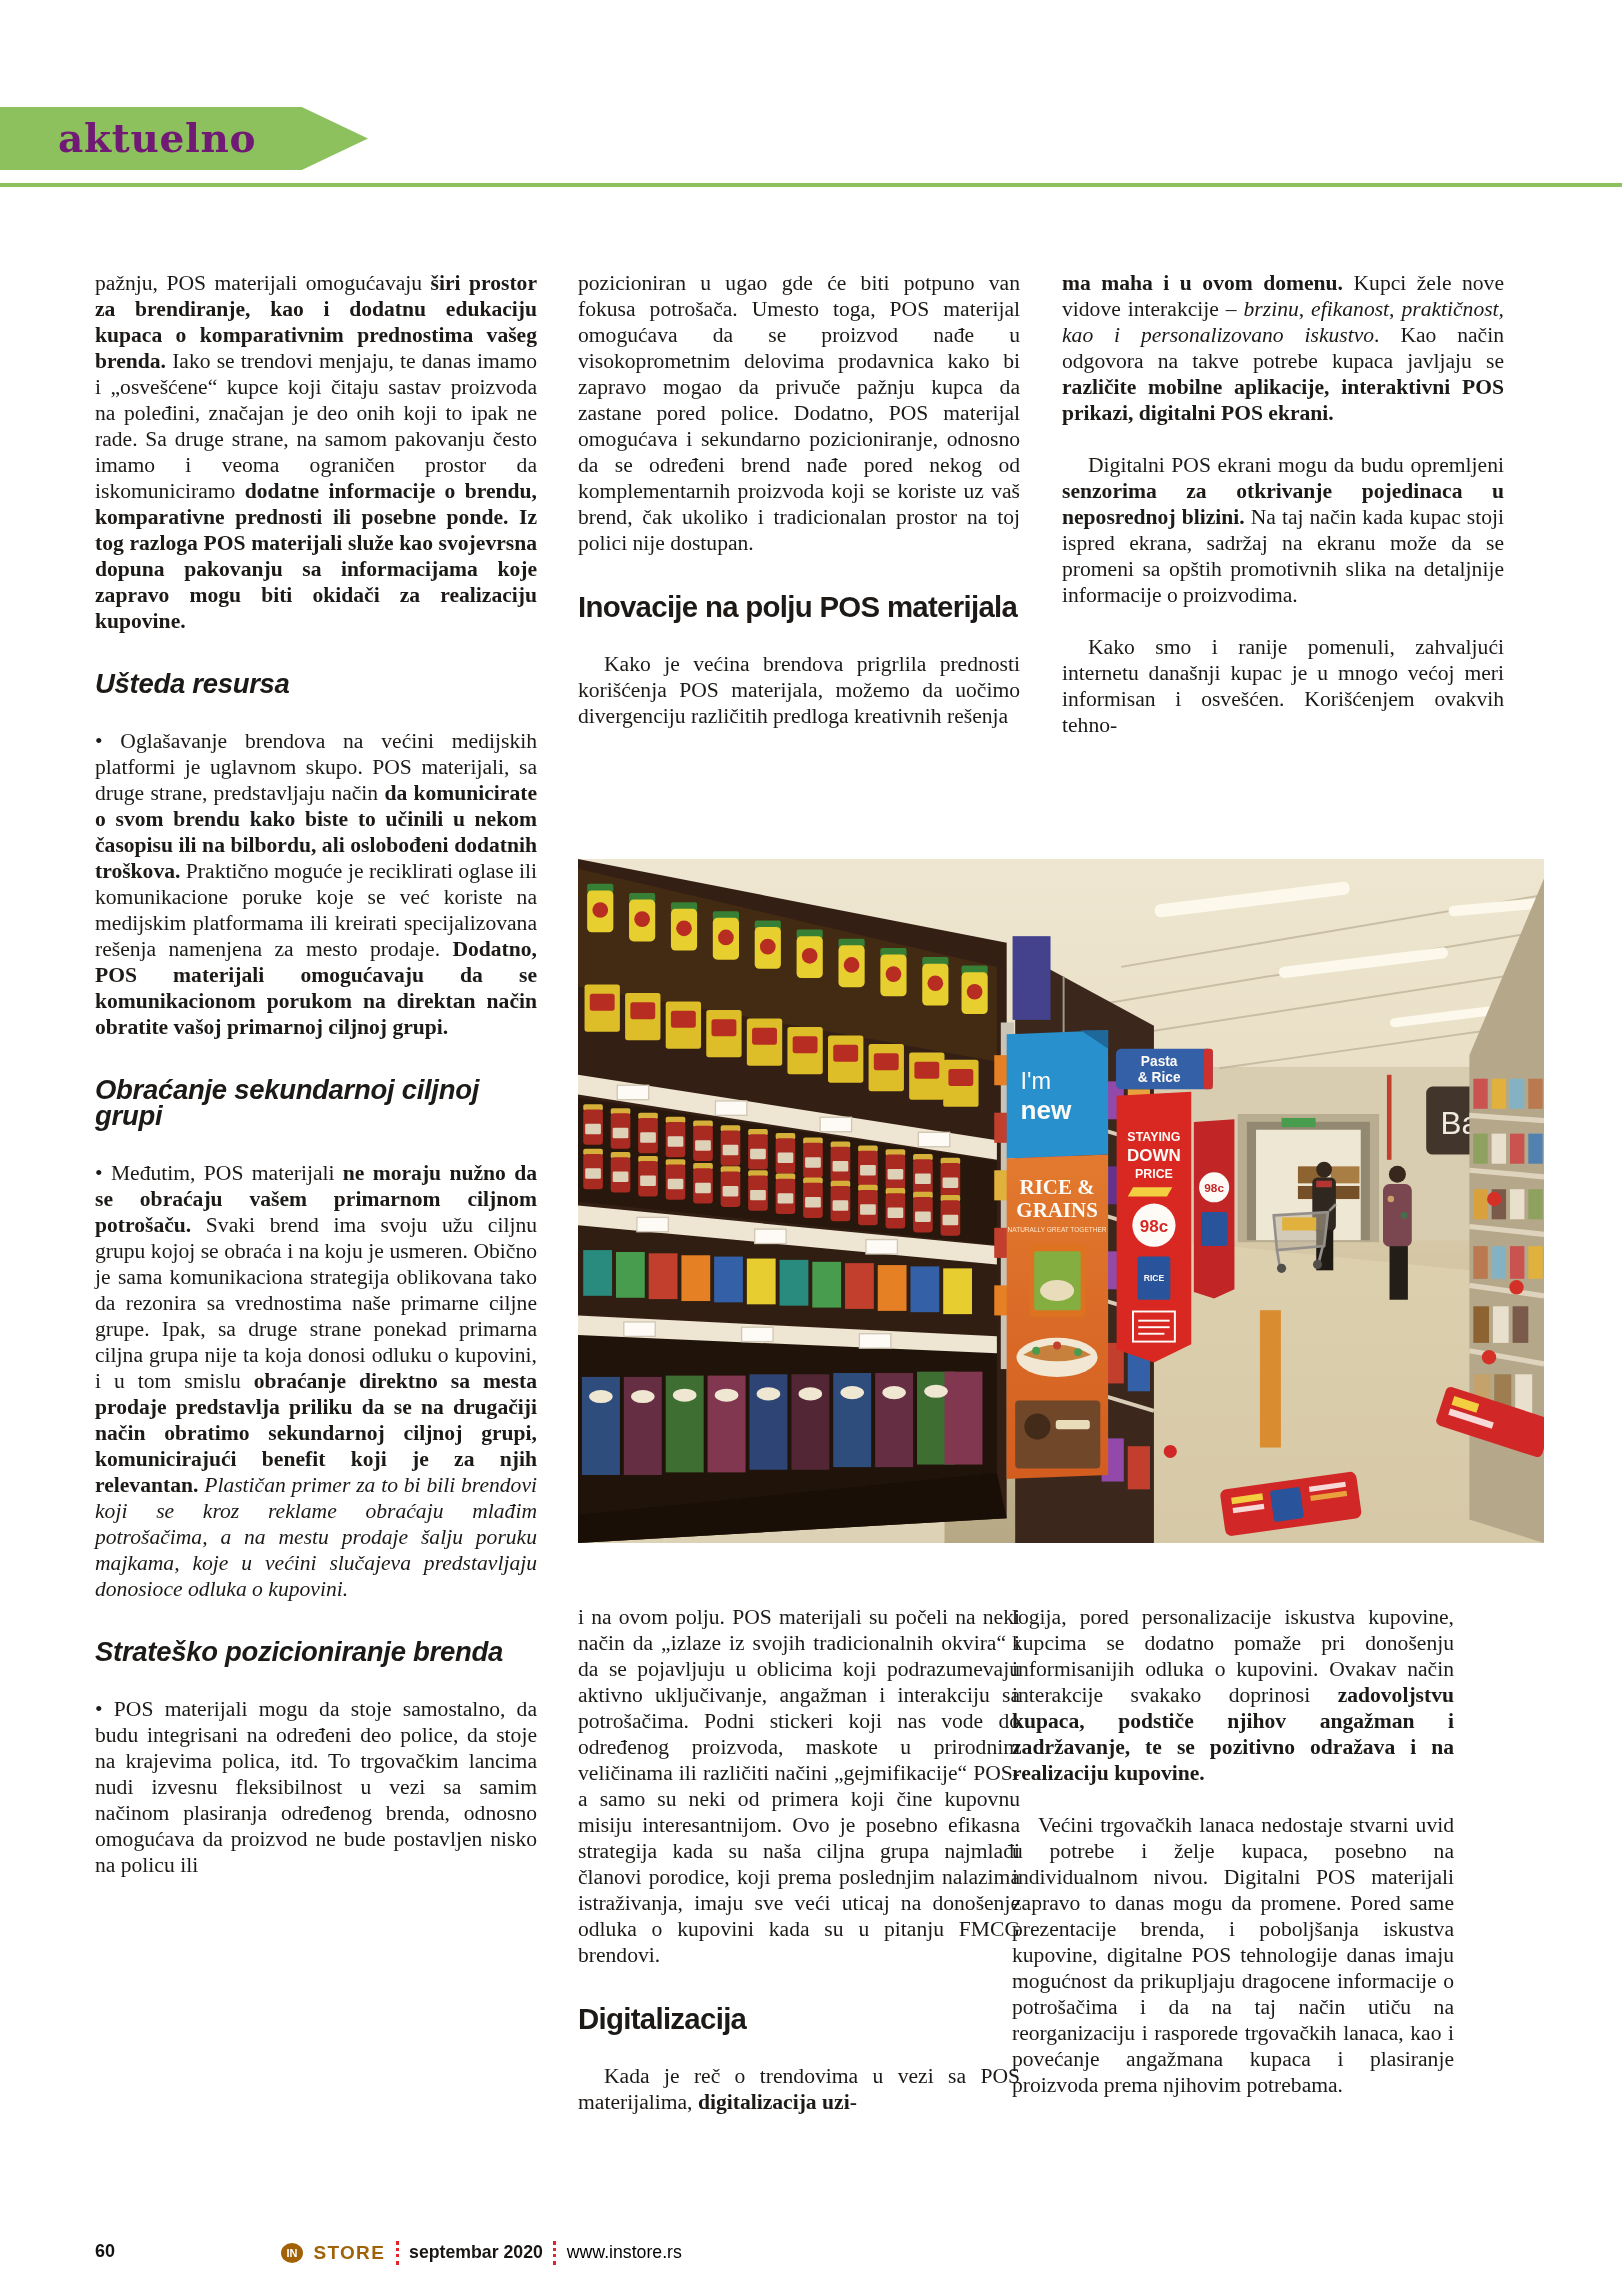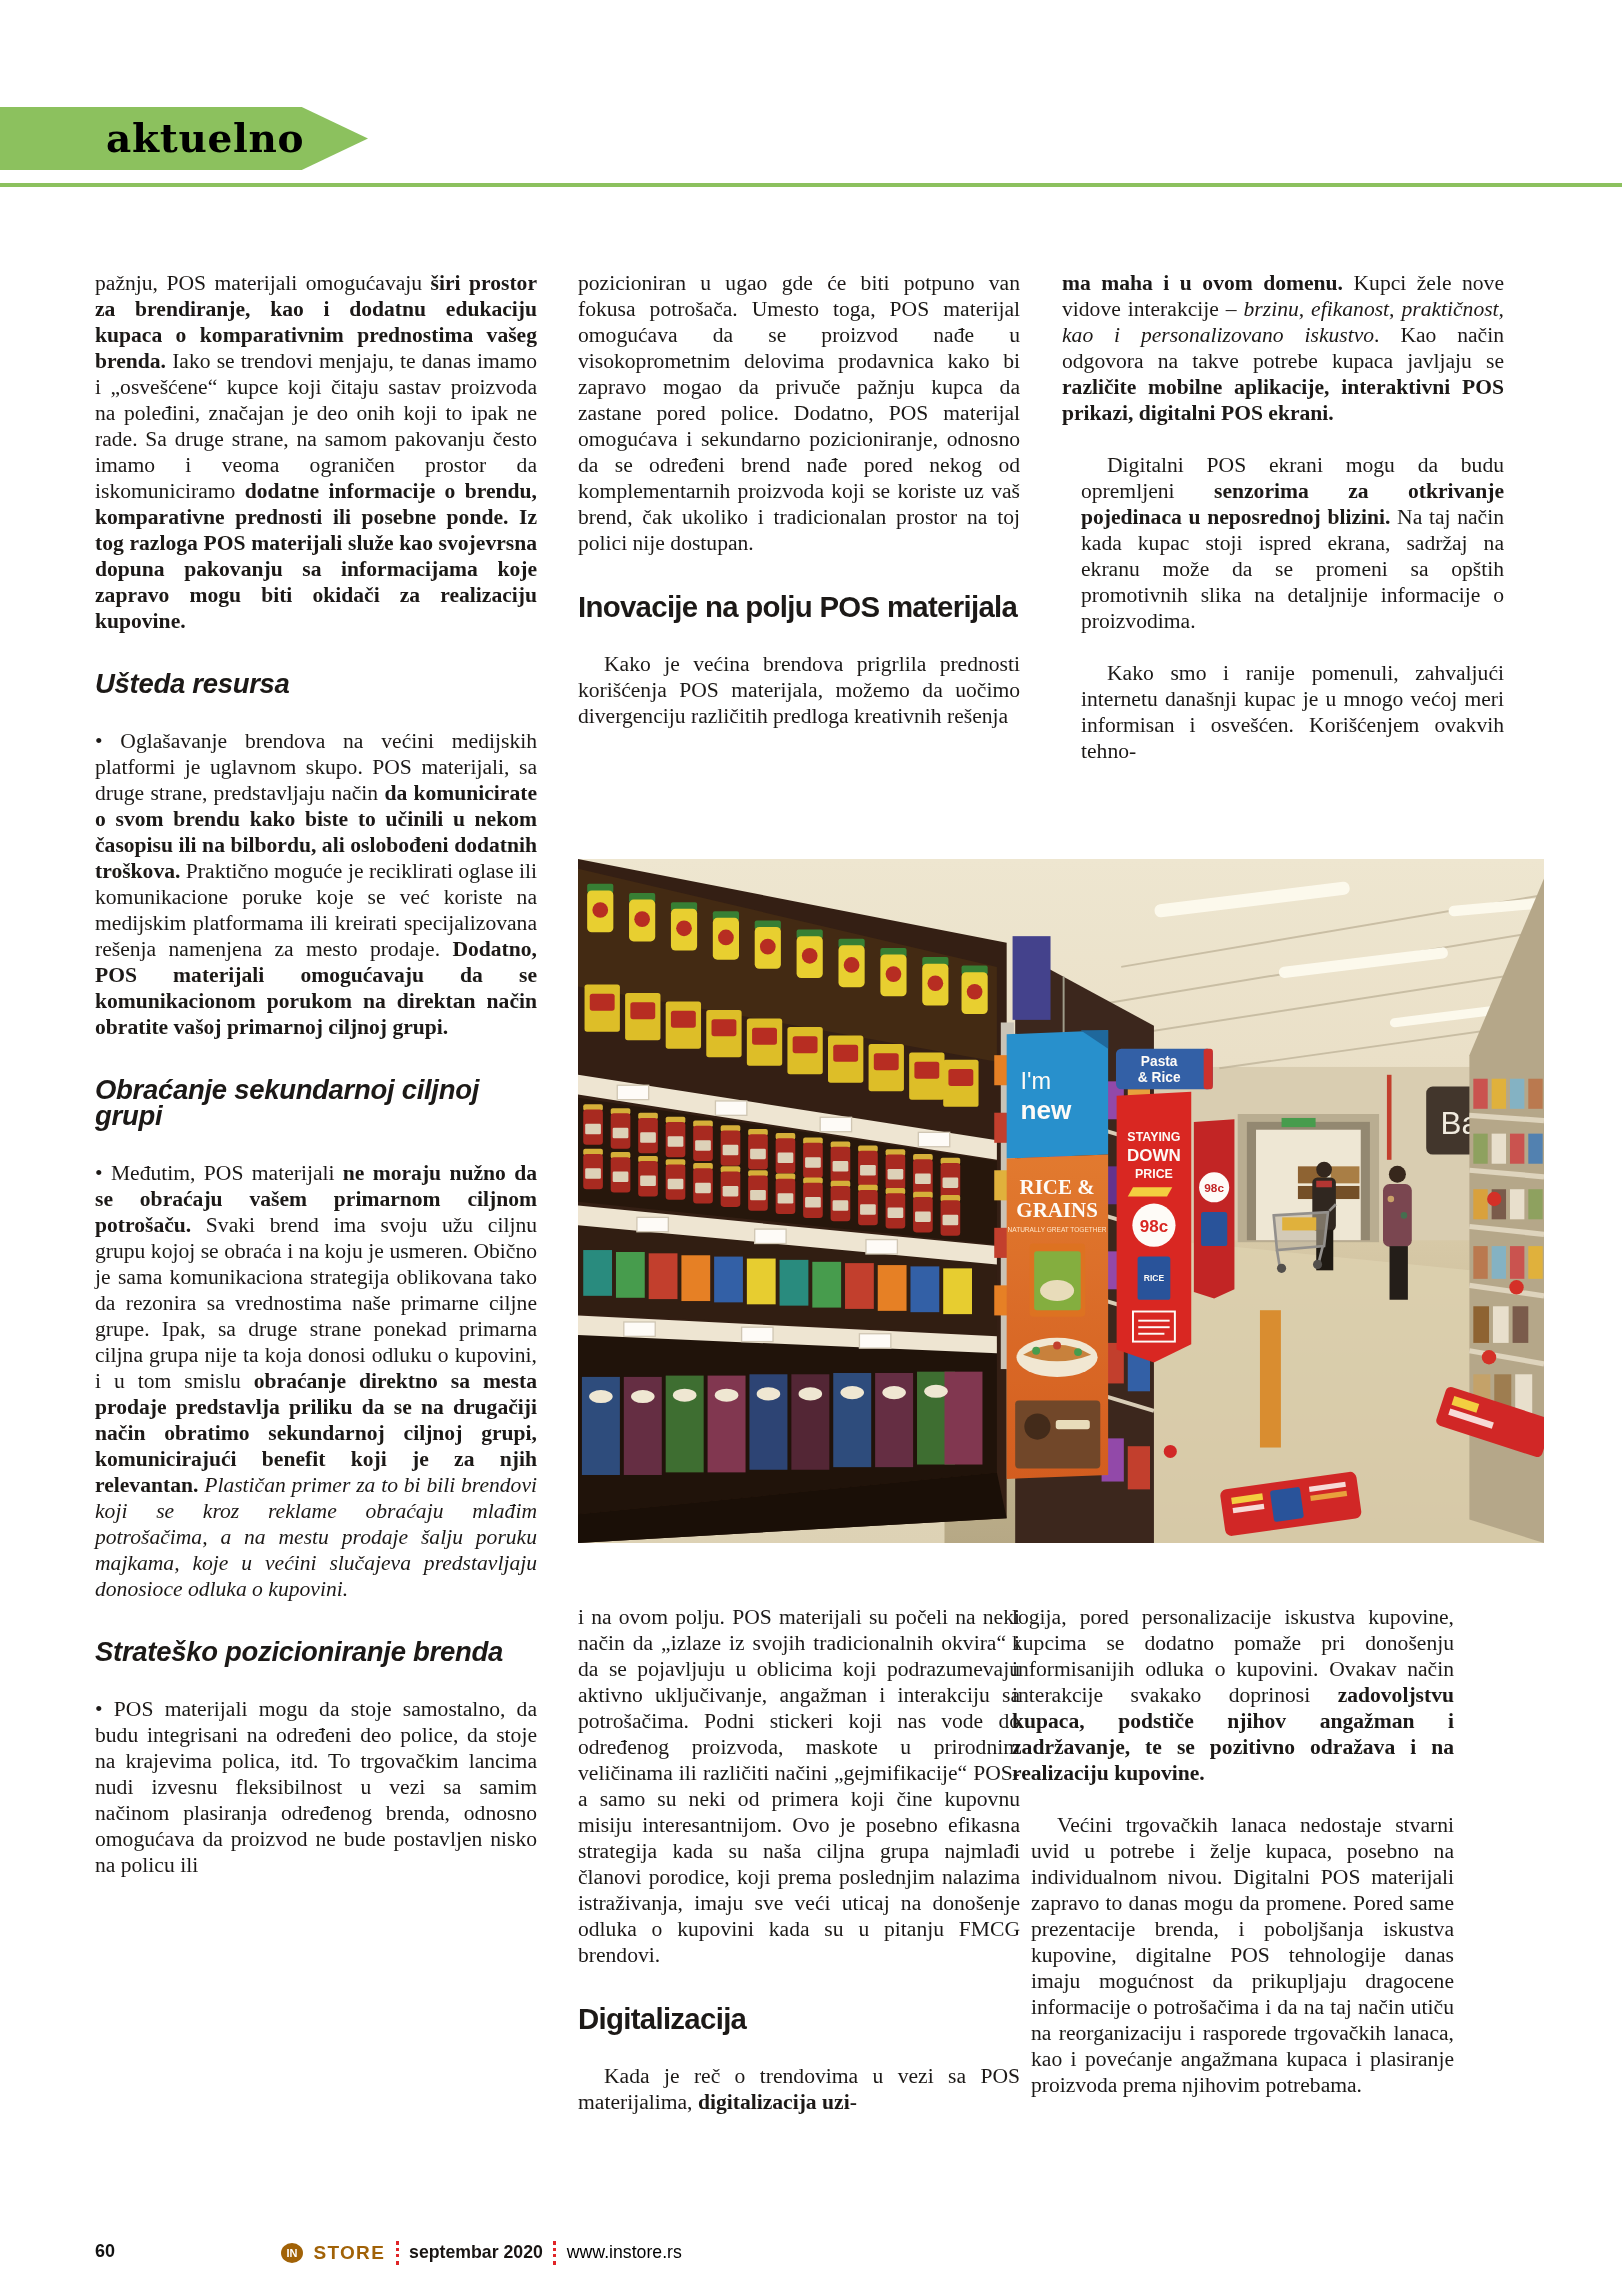--- a/index.html
+++ b/index.html
@@ -1,27 +1,27 @@
 <!DOCTYPE html>
 <html style="font-size:10.5px"><head>
 <meta charset="utf-8">
 <style>
   html,body{margin:0;padding:0;background:#9a9a9a;}
   .page{position:relative;width:1623px;height:2295px;background:#ffffff;margin:0 auto;overflow:hidden;
         font-family:"Liberation Serif","DejaVu Serif",serif;color:#1c1917;}
   
   .banner{position:absolute;left:0;top:107px;width:368px;height:63px;background:#8cc15e;
           clip-path:polygon(0 0,82% 0,100% 50%,82% 100%,0 100%);}
-  .banner span{display:block;padding-left:106px;line-height:62px;font-family:"DejaVu Serif","Liberation Serif",serif;
-          font-weight:bold;font-size:39px;color:#000000;letter-spacing:0.7px;}
+  .banner span{display:block;padding-left:58px;line-height:62px;font-family:"DejaVu Serif","Liberation Serif",serif;
+          font-weight:bold;font-size:39px;color:#701a75;letter-spacing:0.7px;}
   .rule{position:absolute;left:0;top:183px;width:1623px;height:3.9px;background:#8cc15e;}
   
   .col{position:absolute;width:442px;text-align:justify;font-size:21.6px;line-height:26px;}
   .col p{margin:0 0 0 0;}
-  .col p.sp{margin-top:26px;margin-left:19px;}
+  .col p.sp{margin-top:26px;}
   .col p.ind{text-indent:26px;}
   .b{font-weight:bold;}
   .i{font-style:italic;}
   .h-small{font-family:"Liberation Sans","DejaVu Sans",sans-serif;font-weight:bold;font-style:italic;
            font-size:27.5px;letter-spacing:-0.3px;margin:37px 0 31px 0;text-align:left;}
   .h-big{font-family:"Liberation Sans","DejaVu Sans",sans-serif;font-weight:bold;
          font-size:29.4px;letter-spacing:-0.7px;margin:38px 0 31px 0;text-align:left;}
   .col1{left:95px;top:270px;height:1898px;}
   .col2-top{left:578px;top:270px;height:582px;}
   .col3-top{left:1062px;top:270px;height:582px;}

